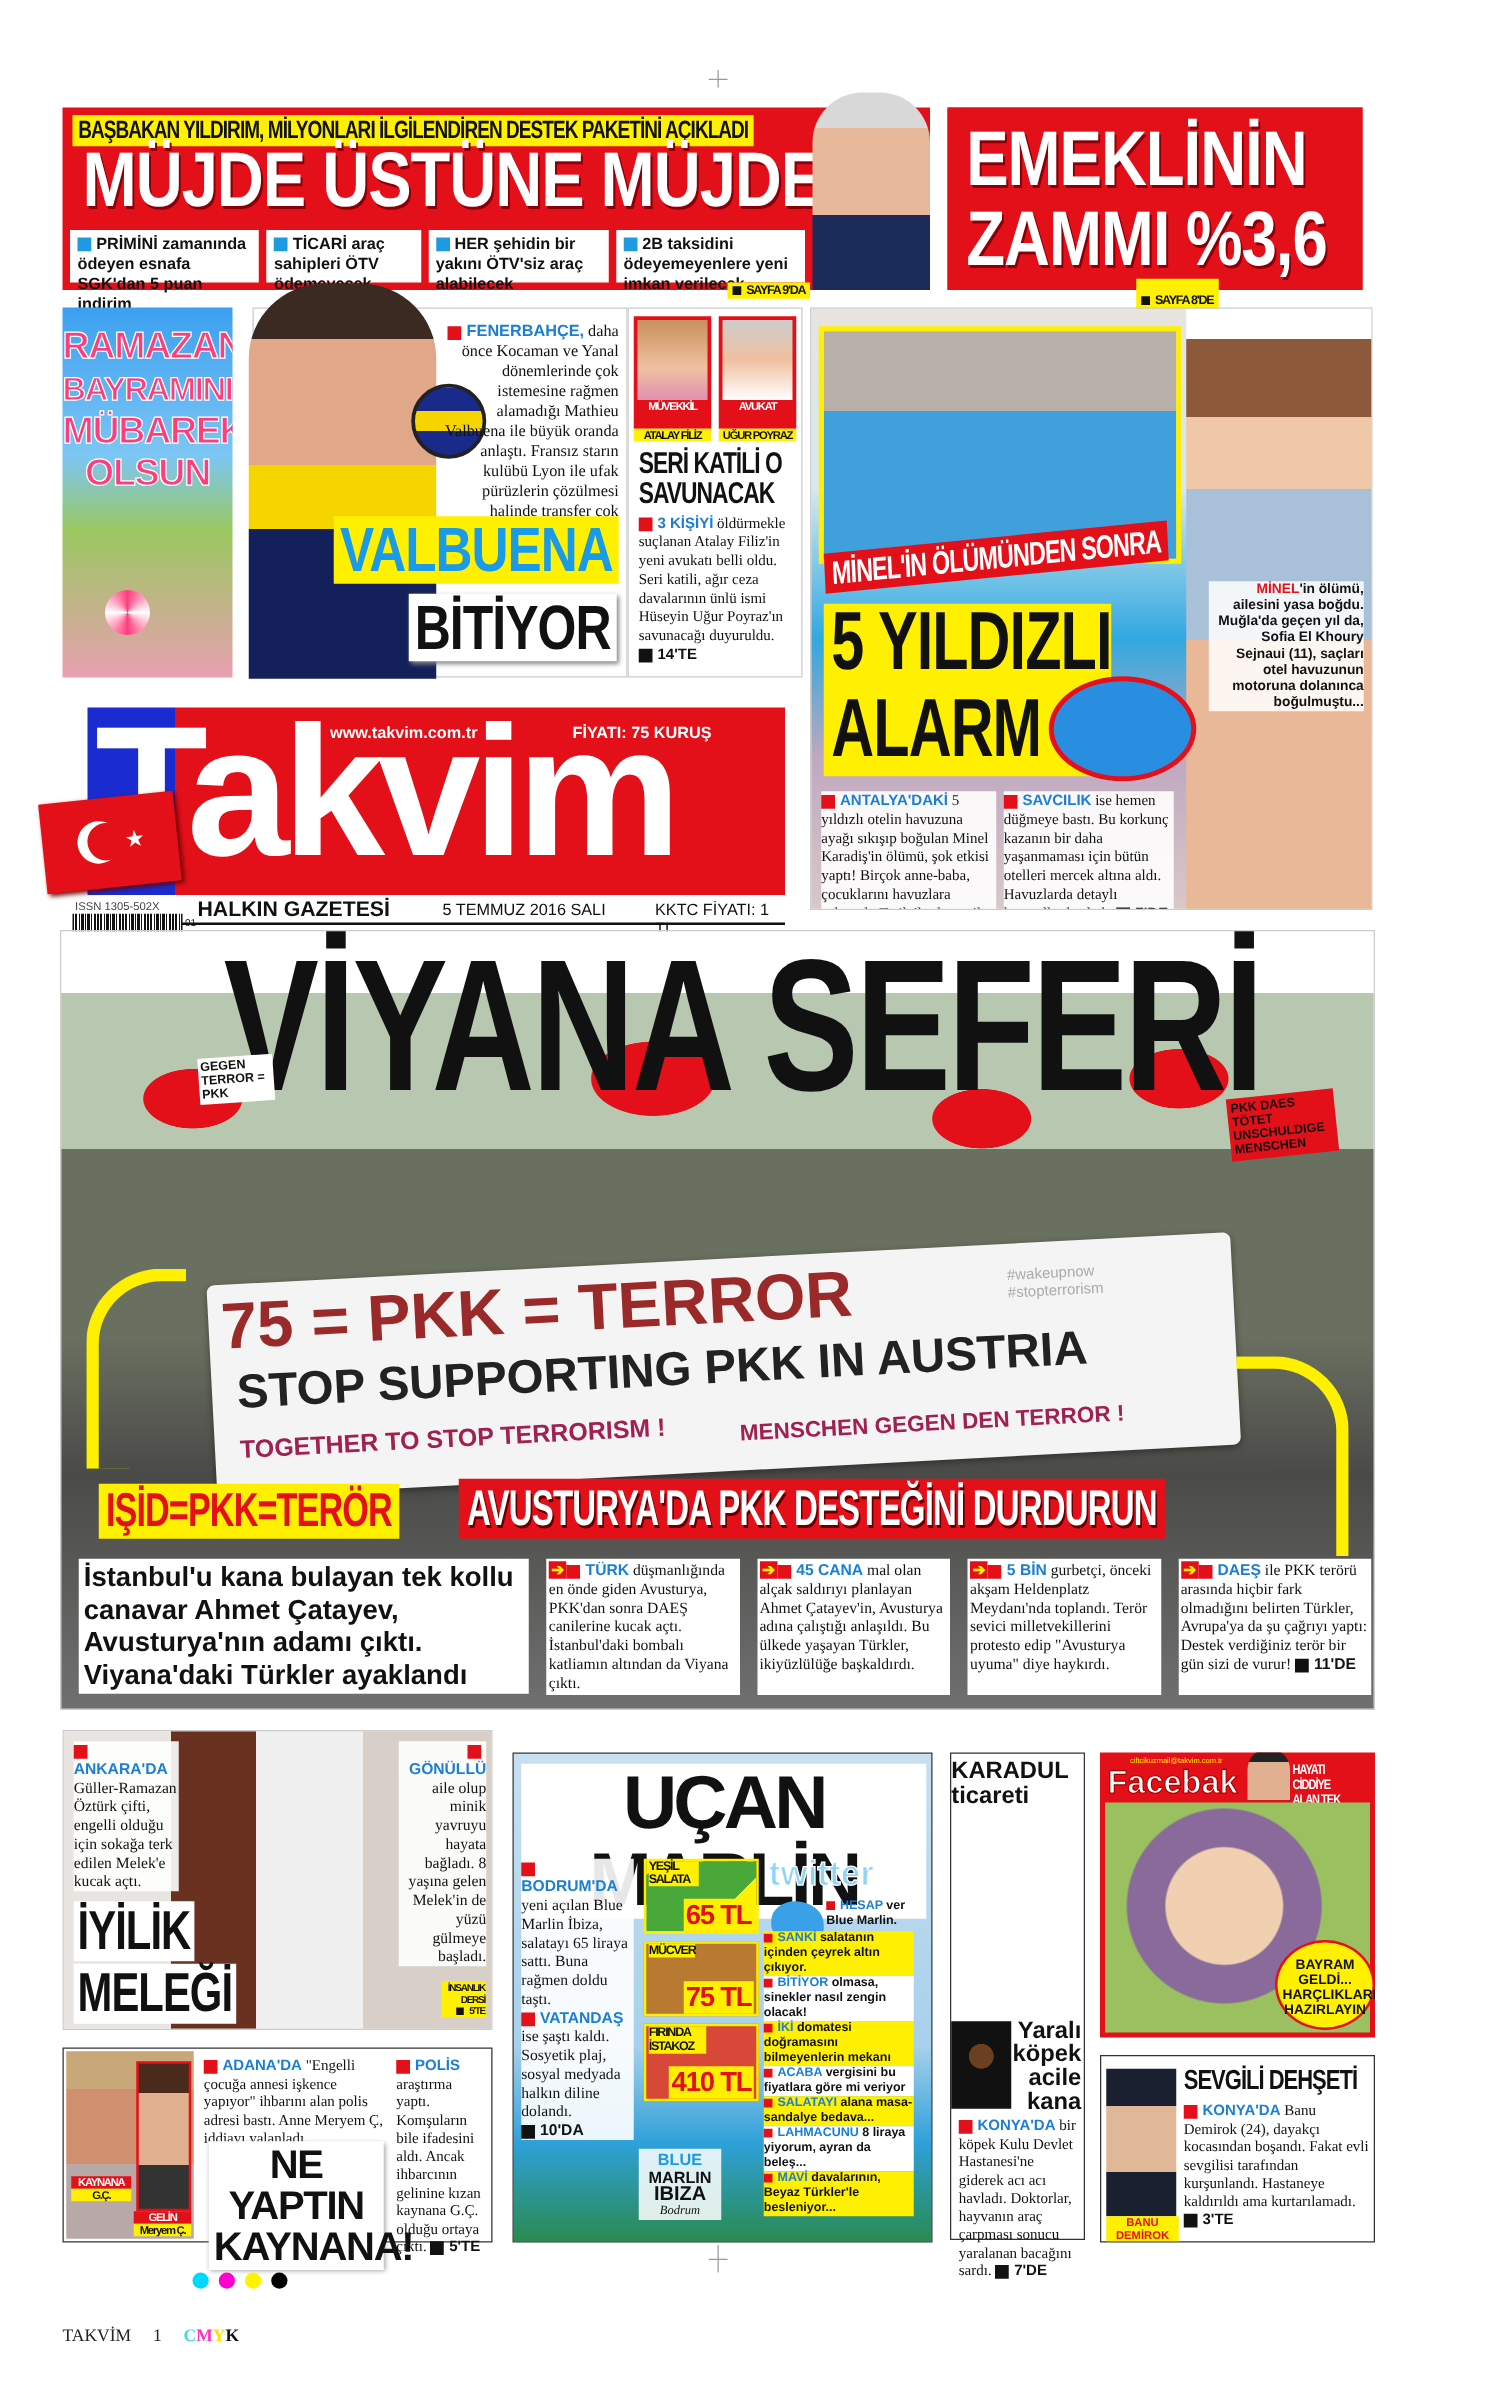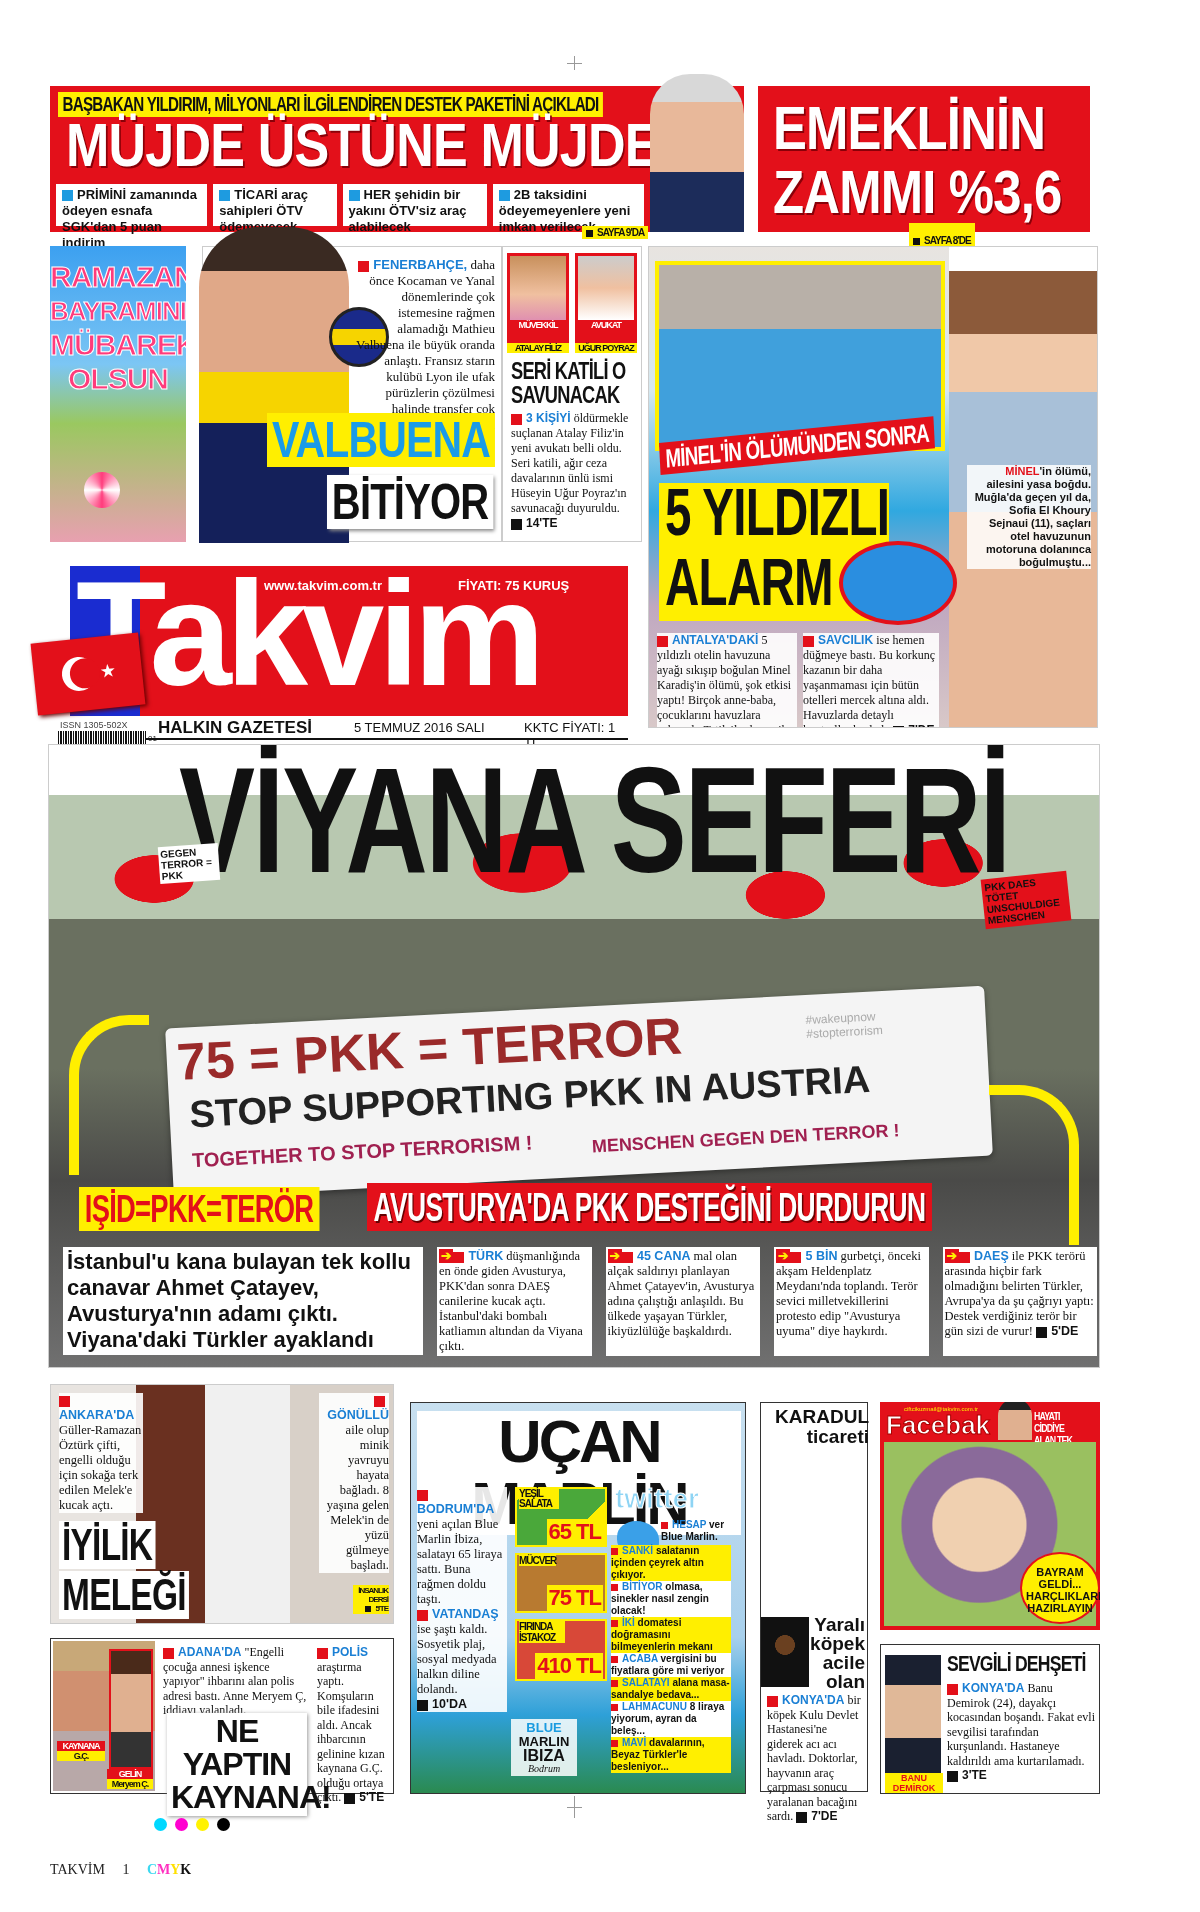--- a/index.html
+++ b/index.html
@@ -137,21 +137,21 @@
     <div class="body" style="flex:1;font-size:12.5px;line-height:15px;background:#fff;padding:2px">
       <span style="color:#ffef00;background:#e3101a;font-weight:bold;padding:0 2px">➔</span><span class="sq red-sq"></span><span class="kw">TÜRK</span> <span>düşmanlığında en önde giden Avusturya, PKK'dan sonra DAEŞ canilerine kucak açtı. İstanbul'daki bombalı katliamın altından da Viyana çıktı.</span>
     </div>
     <div class="body" style="flex:1;font-size:12.5px;line-height:15px;background:#fff;padding:2px">
       <span style="color:#ffef00;background:#e3101a;font-weight:bold;padding:0 2px">➔</span><span class="sq red-sq"></span><span class="kw">45 CANA</span> <span>mal olan alçak saldırıyı planlayan Ahmet Çatayev'in, Avusturya adına çalıştığı anlaşıldı. Bu ülkede yaşayan Türkler, ikiyüzlülüğe başkaldırdı.</span>
     </div>
     <div class="body" style="flex:1;font-size:12.5px;line-height:15px;background:#fff;padding:2px">
       <span style="color:#ffef00;background:#e3101a;font-weight:bold;padding:0 2px">➔</span><span class="sq red-sq"></span><span class="kw">5 BİN</span> <span>gurbetçi, önceki akşam Heldenplatz Meydanı'nda toplandı. Terör sevici milletvekillerini protesto edip "Avusturya uyuma" diye haykırdı.</span>
     </div>
     <div class="body" style="flex:1;font-size:12.5px;line-height:15px;background:#fff;padding:2px">
-      <span style="color:#ffef00;background:#e3101a;font-weight:bold;padding:0 2px">➔</span><span class="sq red-sq"></span><span class="kw">DAEŞ</span> <span>ile PKK terörü arasında hiçbir fark olmadığını belirten Türkler, Avrupa'ya da şu çağrıyı yaptı: Destek verdiğiniz terör bir gün sizi de vurur!</span> <span class="sq blk-sq"></span><b style="font-family:'Liberation Sans',sans-serif">5'DE</b>
+      <span style="color:#ffef00;background:#e3101a;font-weight:bold;padding:0 2px">➔</span><span class="sq red-sq"></span><span class="kw">DAEŞ</span> <span>ile PKK terörü arasında hiçbir fark olmadığını belirten Türkler, Avrupa'ya da şu çağrıyı yaptı: Destek verdiğiniz terör bir gün sizi de vurur!</span> <span class="sq blk-sq"></span><b style="font-family:'Liberation Sans',sans-serif">11'DE</b>
     </div>
   </div>
 </section>
 
 <section class="abs photo" style="left:50px;top:1384px;width:344px;height:240px;background:linear-gradient(90deg,#e8e4e0 0 25%,#6a3020 25% 45%,#f0f0f0 45% 70%,#d8d0c8 70%);border:1px solid #ccc">
   <div class="abs body" style="left:8px;top:8px;width:84px;font-size:12.5px;line-height:15px;background:rgba(255,255,255,0.9)">
     <span class="sq red-sq"></span><span class="kw">ANKARA'DA</span> <span>Güller-Ramazan Öztürk çifti, engelli olduğu için sokağa terk edilen Melek'e kucak açtı.</span>
   </div>
   <div class="abs body" style="left:268px;top:8px;width:70px;text-align:right;font-size:12.5px;line-height:15px;background:rgba(255,255,255,0.9)">
     <span class="sq red-sq"></span><span class="kw">GÖNÜLLÜ</span> <span>aile olup minik yavruyu hayata bağladı. 8 yaşına gelen Melek'in de yüzü gülmeye başladı.</span>
@@ -219,30 +219,30 @@
   </div>
   <div class="abs" style="left:100px;top:316px;width:66px;background:rgba(255,255,255,0.85);text-align:center;font:bold 13px/14px 'Liberation Sans',sans-serif;padding:2px">
     <div style="color:#1a9be0">BLUE</div>
     <div>MARLIN</div>
     <div style="font-size:16px">IBIZA</div>
     <div style="font:italic 10px 'Liberation Serif',serif">Bodrum</div>
   </div>
 </section>
 
 <section class="abs box" style="left:760px;top:1402px;width:108px;height:390px;border-color:#333">
-  <div class="abs" style="left:0;top:4px;width:108px;text-align:right;font:bold 19px/20px 'Liberation Sans',sans-serif">
+  <div class="abs" style="left:0;top:4px;width:108px;text-align:left;font:bold 19px/20px 'Liberation Sans',sans-serif">
       <div>KARADUL</div>
       <div>ticareti</div>
     </div>
   <div class="abs" style="left:0;top:214px;width:48px;height:70px;background:radial-gradient(circle at 50% 40%,#6a4020 0 20%,#111 21%)"></div>
   <div class="abs" style="left:40px;top:212px;width:64px;text-align:right;font:bold 19px/19px 'Liberation Sans',sans-serif">
     <div>Yaralı</div>
       <div>köpek</div>
       <div>acile</div>
-      <div>olan</div>
+      <div>kana</div>
   </div>
   <div class="abs body" style="left:6px;top:290px;width:98px;font-size:12px;line-height:14.5px">
     <span class="sq red-sq"></span><span class="kw">KONYA'DA</span> <span>bir köpek Kulu Devlet Hastanesi'ne giderek acı acı havladı. Doktorlar, hayvanın araç çarpması sonucu yaralanan bacağını sardı.</span> <span class="sq blk-sq"></span><b style="font-family:'Liberation Sans',sans-serif">7'DE</b>
   </div>
 </section>
 
 <section class="abs photo" style="left:880px;top:1402px;width:220px;height:228px;background:#e3101a;padding:4px">
   <div class="abs" style="left:24px;top:4px;font:6px 'Liberation Sans',sans-serif;color:#ffef00">ciftcikuzmail@takvim.com.tr</div>
   <div class="abs" style="left:6px;top:8px;font:bold 26px 'Liberation Sans',sans-serif;color:#fff;-webkit-text-stroke:1px #a00">Facebak</div>
   <div class="abs" style="left:118px;top:-2px;width:34px;height:40px;border-radius:40% 40% 0 0;background:linear-gradient(#222 0 25%,#e0b090 25%)"></div>

